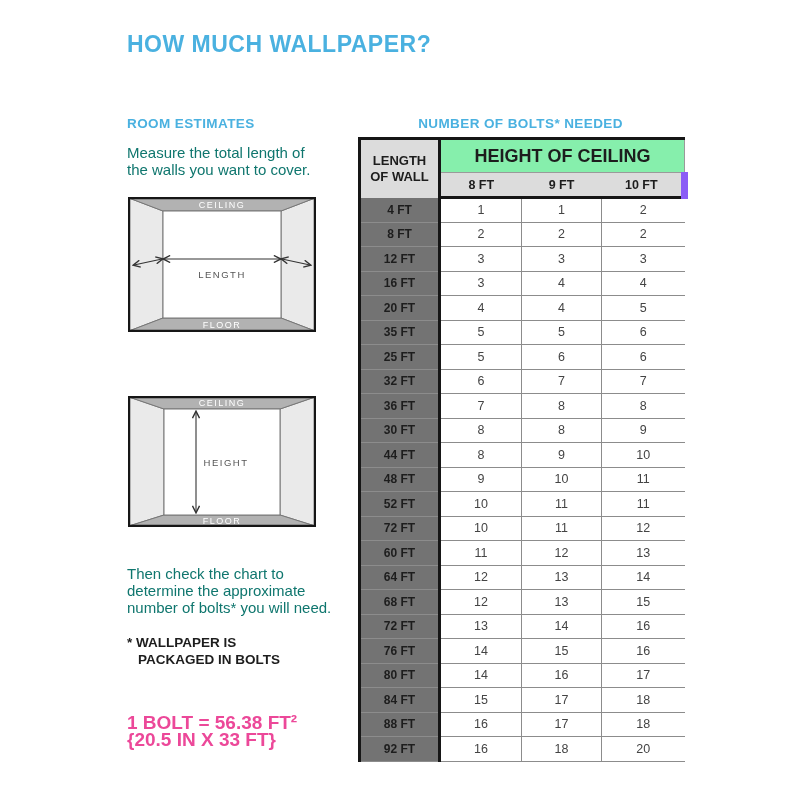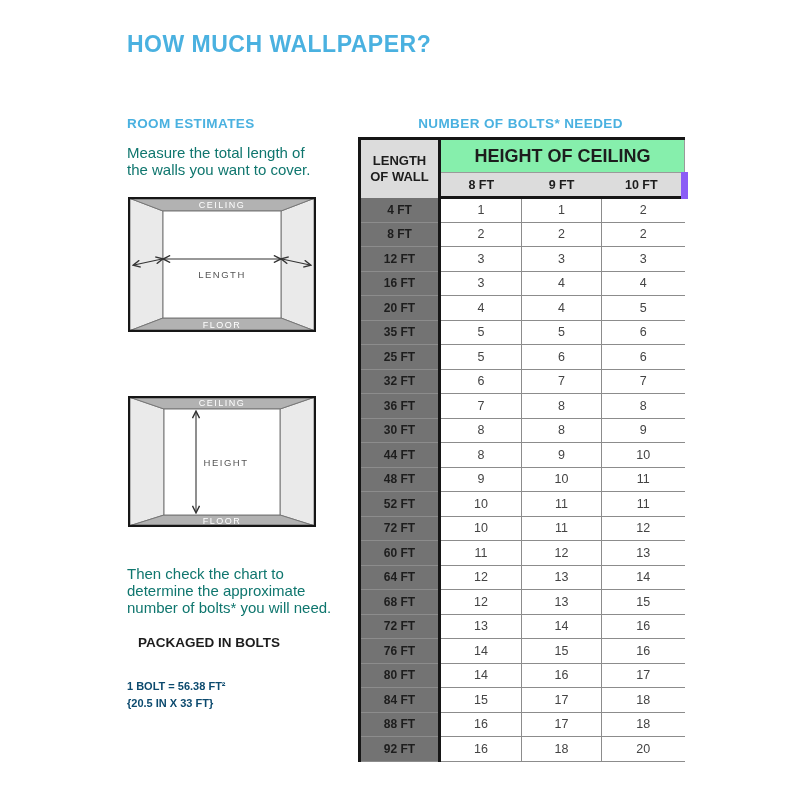--- a/index.html
+++ b/index.html
@@ -57,25 +57,25 @@
     left: 127px; top: 634px;
     font-size: 13.5px;
     line-height: 17px;
     font-weight: 700;
     color: #1d1d1d;
   }
   .footnote .indent { padding-left: 11px; text-align: right; }
 
   .bolt-info {
     position: absolute;
-    left: 127px; top: 678px;
-    font-size: 11px;
+    left: 127px; top: 714px;
+    font-size: 19px;
     line-height: 17px;
     font-weight: 700;
-    color: #0c4a6e;
+    color: #ec4899;
     white-space: pre-line;
   }
 
   
   .room-diagram { position: absolute; left: 128px; }
   #room-length-diagram { top: 197px; }
   #room-height-diagram { top: 396px; }
 
   
   #table-wrap { position: absolute; left: 358px; top: 137px; }
@@ -205,20 +205,21 @@
     <text x="94" y="10" text-anchor="middle" font-size="9" letter-spacing="1.5" fill="#ffffff">CEILING</text>
     <text x="94" y="128" text-anchor="middle" font-size="9" letter-spacing="1.5" fill="#ffffff">FLOOR</text>
     <text x="98" y="70" text-anchor="middle" font-size="9.5" letter-spacing="1.5" fill="#555">HEIGHT</text>
   </svg>
 
   <div id="step3-text" class="body-text">Then check the chart to
 determine the approximate
 number of bolts* you will need.</div>
 
   <div class="footnote">
+    <div>* WALLPAPER IS</div>
     <div class="indent">PACKAGED IN BOLTS</div>
   </div>
 
   <div class="bolt-info">1 BOLT = 56.38 FT²
 {20.5 IN X 33 FT}</div>
 
   <div id="table-title" class="section-heading">NUMBER OF BOLTS* NEEDED</div>
 
   <div id="table-wrap">
     <table class="bolts">

